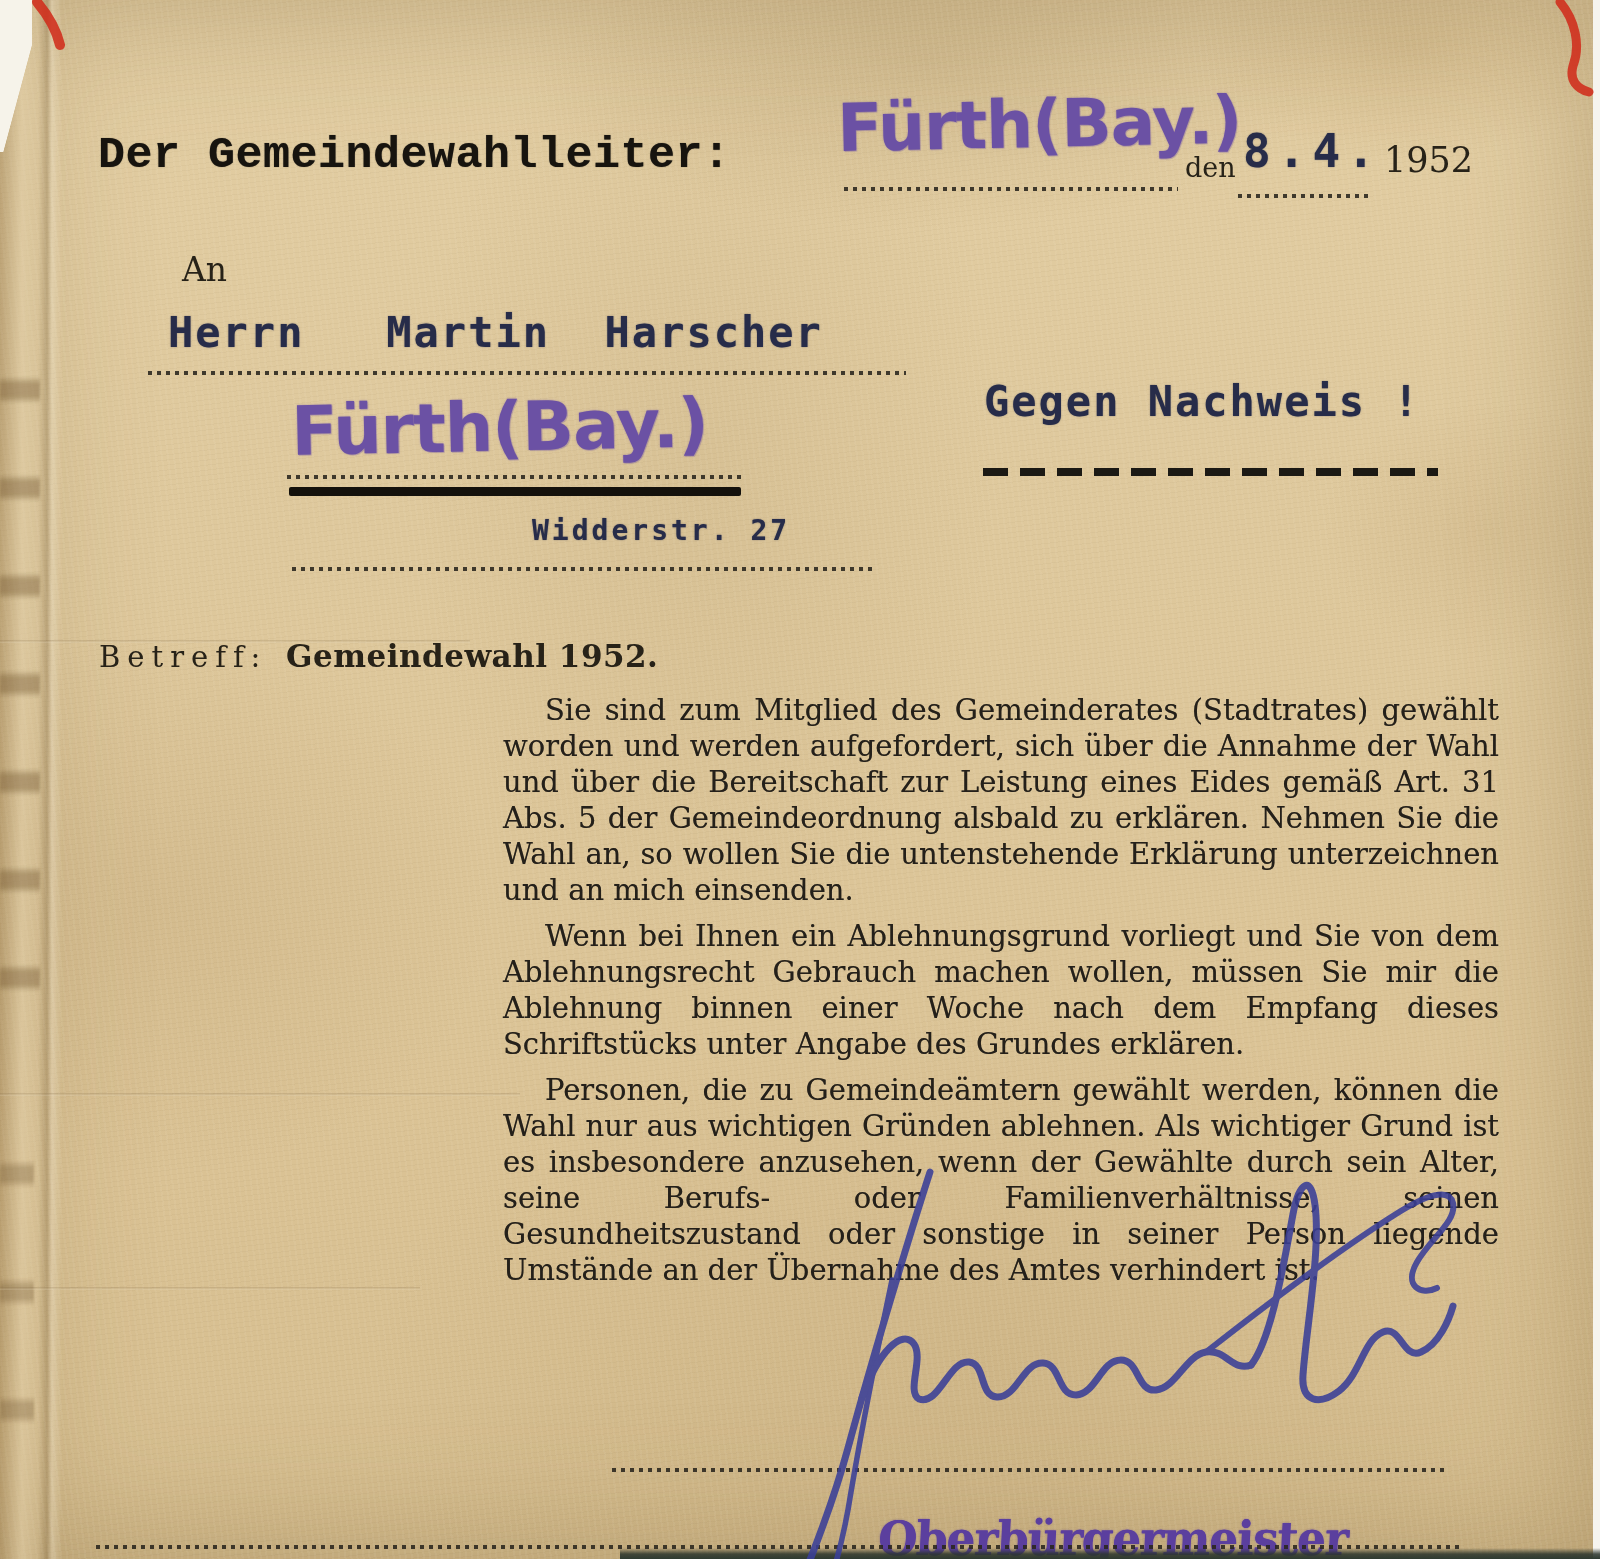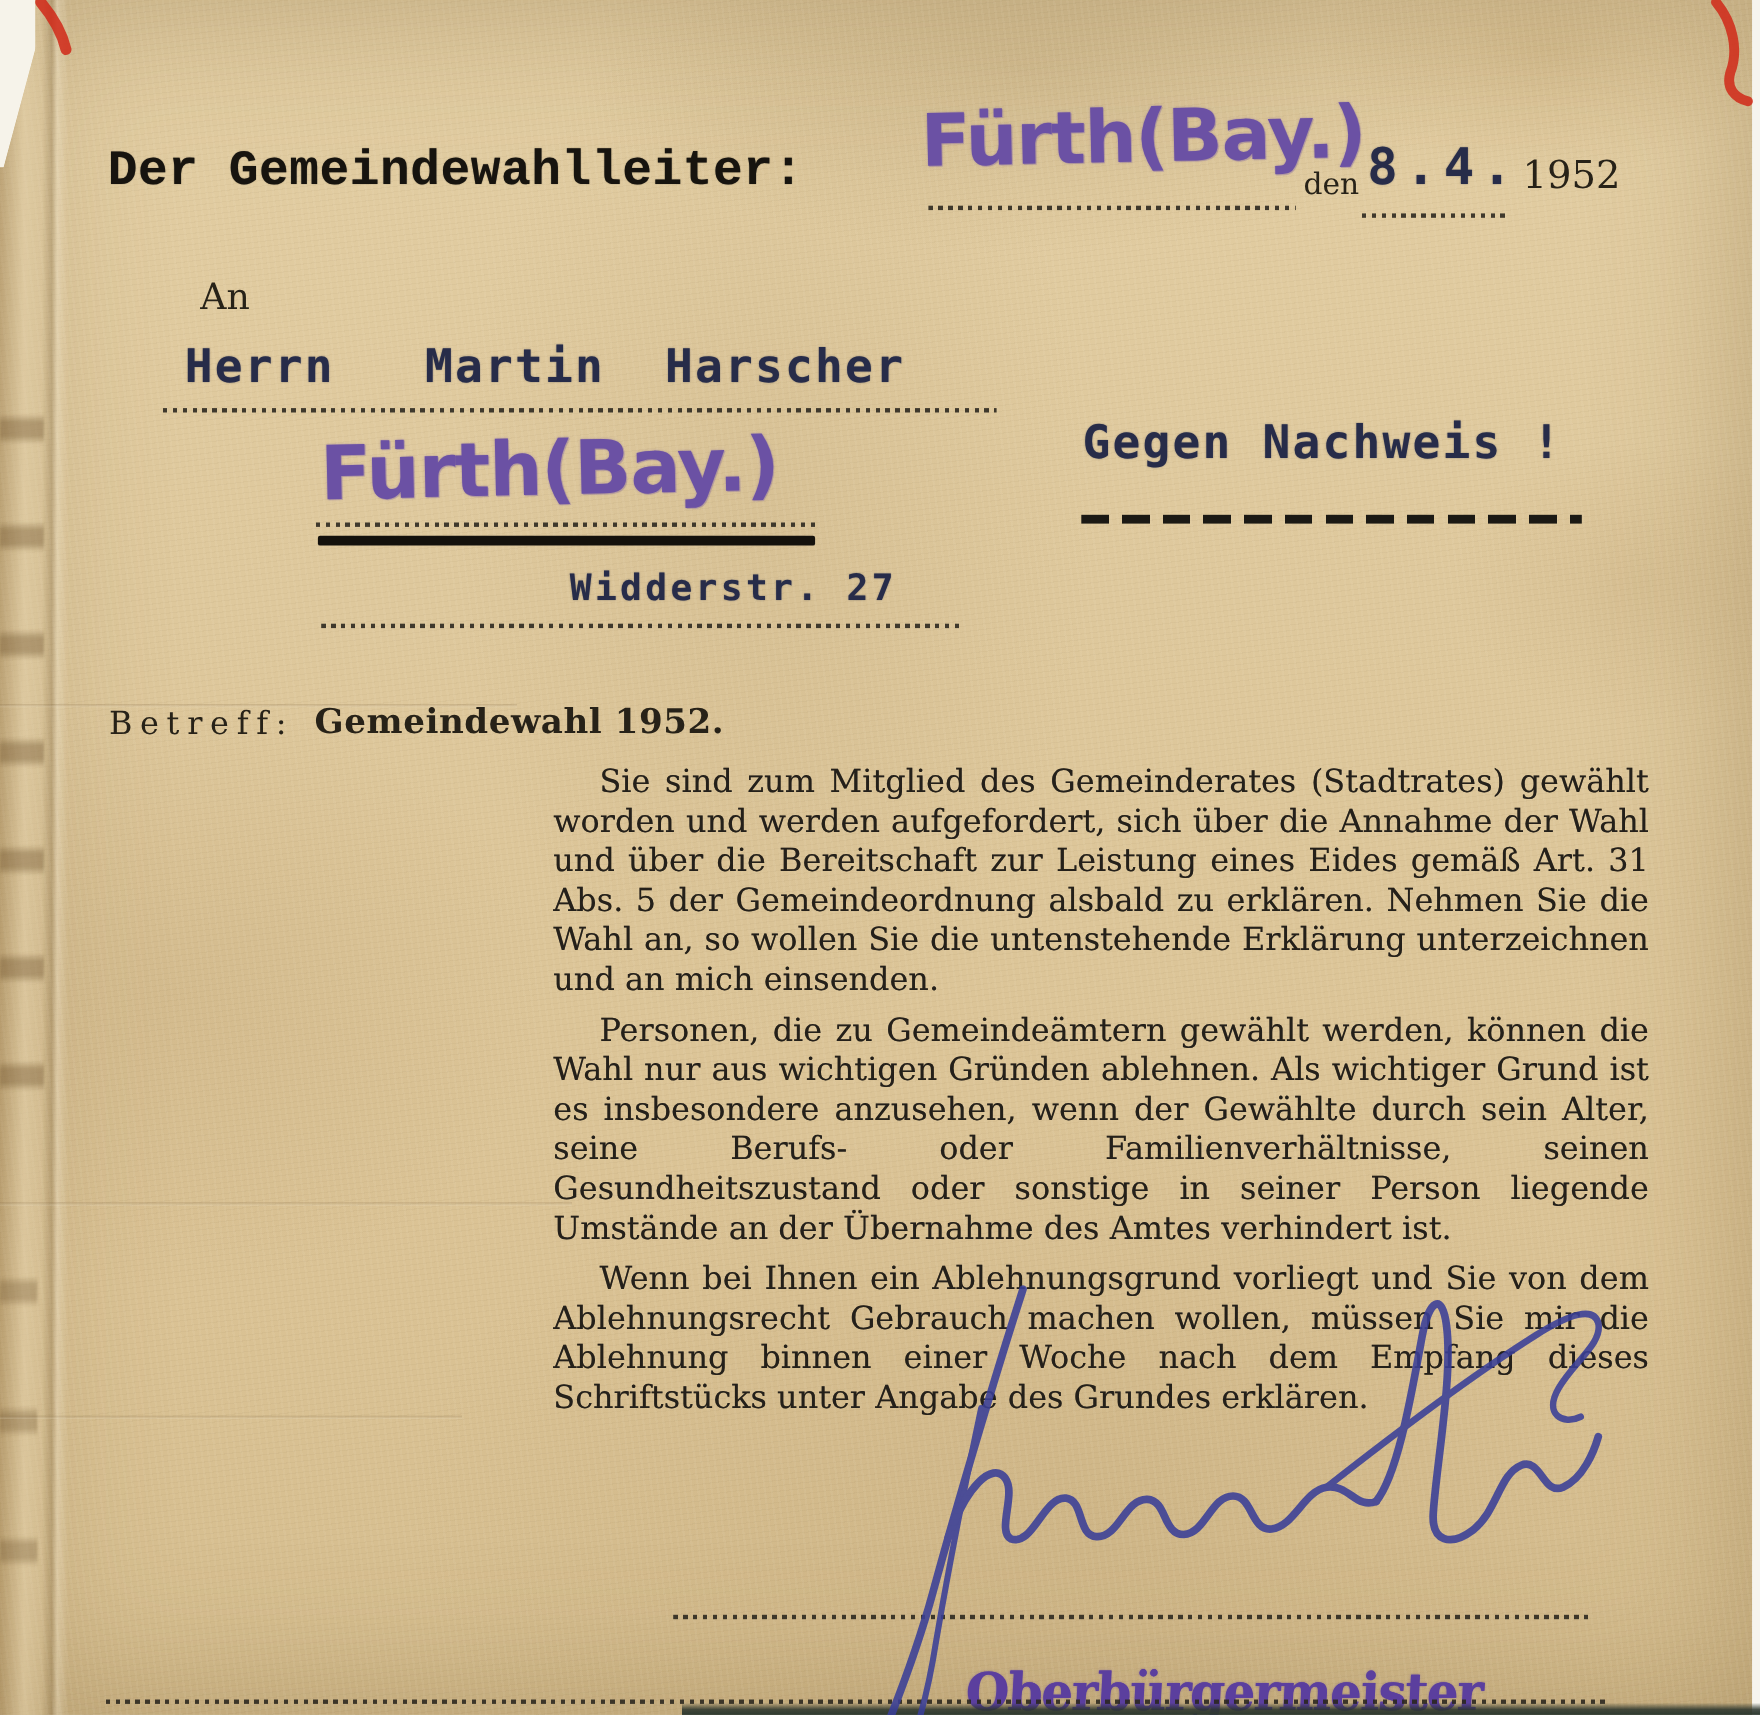--- a/index.html
+++ b/index.html
@@ -116,30 +116,30 @@
 <div class="abs type" style="left:168px;top:308px;font-size:42px;white-space:pre;">Herrn   Martin  Harscher</div>
 <div class="dotline" style="left:148px;top:371px;width:758px;"></div>
 
 <div class="abs stamp" style="left:292px;top:392px;font-size:68px;">Fürth(Bay.)</div>
 <div class="dotline" style="left:287px;top:475px;width:456px;"></div>
 <div class="solidbar" style="left:289px;top:487px;width:452px;"></div>
 
 <div class="abs type" style="left:984px;top:377px;font-size:42px;">Gegen Nachweis !</div>
 <div class="dashline" style="left:983px;top:468px;width:455px;"></div>
 
-<div class="abs type" style="left:518px;top:514px;font-size:33px;letter-spacing:3px;">Widderstr. 27</div>
+<div class="abs type" style="left:532px;top:514px;font-size:28px;letter-spacing:3px;">Widderstr. 27</div>
 <div class="dotline" style="left:292px;top:567px;width:584px;"></div>
 
 <div class="abs print-serif" style="left:99px;top:640px;font-size:29px;letter-spacing:7px;">Betreff:</div>
 <div class="abs print-serif" style="left:286px;top:638px;font-size:31px;font-weight:bold;letter-spacing:0.5px;">Gemeindewahl 1952.</div>
 
 <div class="body-col">
   <p>Sie sind zum Mitglied des Gemeinderates (Stadtrates) gewählt worden und werden aufgefordert, sich über die Annahme der Wahl und über die Bereitschaft zur Leistung eines Eides gemäß Art. 31 Abs. 5 der Gemeindeordnung alsbald zu erklären. Nehmen Sie die Wahl an, so wollen Sie die untenstehende Erklärung unterzeichnen und an mich einsenden.</p>
+  <p>Wenn bei Ihnen ein Ablehnungsgrund vorliegt und Sie von dem Ablehnungsrecht Gebrauch machen wollen, müssen Sie mir die Ablehnung binnen einer Woche nach dem Empfang dieses Schriftstücks unter Angabe des Grundes erklären.</p>
   <p>Personen, die zu Gemeindeämtern gewählt werden, können die Wahl nur aus wichtigen Gründen ablehnen. Als wichtiger Grund ist es insbesondere anzusehen, wenn der Gewählte durch sein Alter, seine Berufs- oder Familienverhältnisse, seinen Gesundheitszustand oder sonstige in seiner Person liegende Umstände an der Übernahme des Amtes verhindert ist.</p>
-  <p>Wenn bei Ihnen ein Ablehnungsgrund vorliegt und Sie von dem Ablehnungsrecht Gebrauch machen wollen, müssen Sie mir die Ablehnung binnen einer Woche nach dem Empfang dieses Schriftstücks unter Angabe des Grundes erklären.</p>
 </div>
 
 <div class="dotline" style="left:612px;top:1468px;width:836px;"></div>
 <div class="abs fraktur-stamp" style="left:878px;top:1512px;font-size:45px;">Oberbürgermeister</div>
 <div class="dotline" style="left:96px;top:1545px;width:1366px;"></div>
 <div class="bottom-edge"></div>
 
 <svg class="overlay-svg" width="1600" height="1559" viewBox="0 0 1600 1559">
   <g stroke="#3a3f98" stroke-width="7" fill="none" stroke-linecap="round" opacity="0.88">
     <path d="M 930 1172 C 908 1240, 872 1360, 848 1448 C 836 1492, 818 1540, 806 1570"></path>

